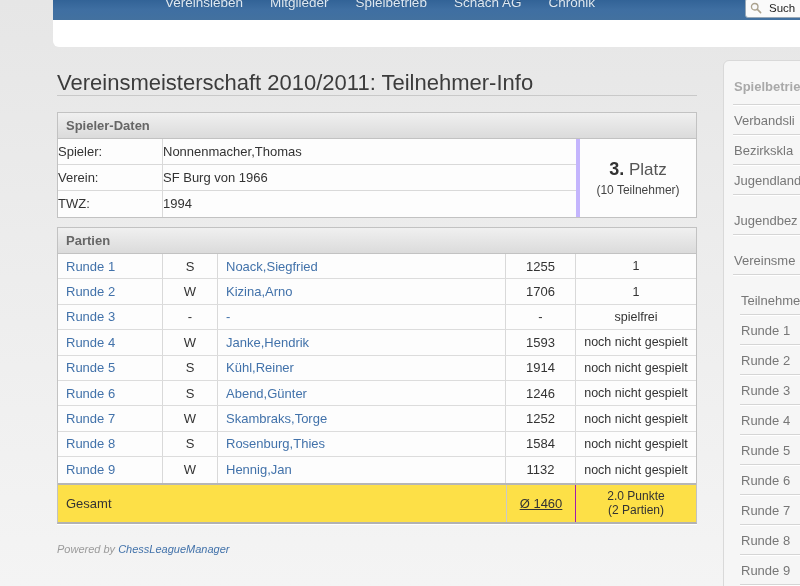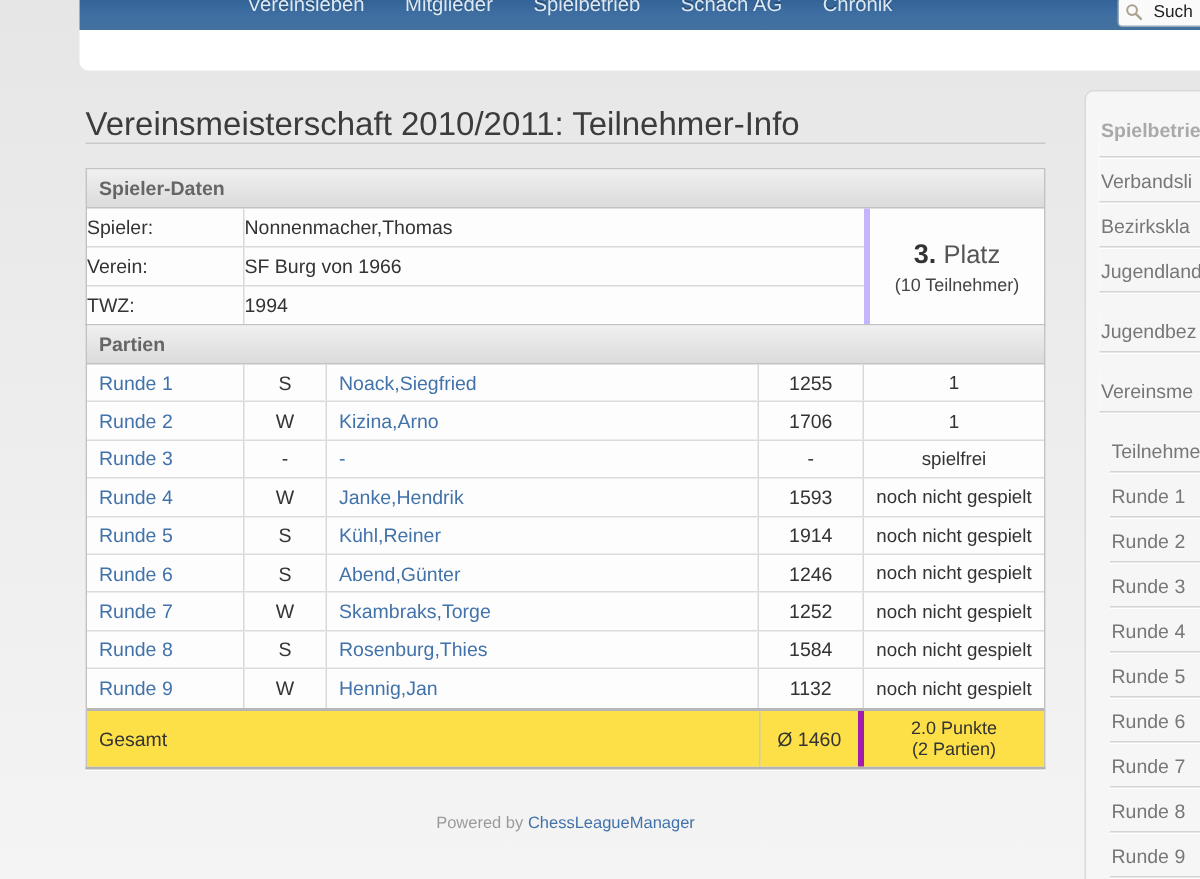--- a/index.html
+++ b/index.html
@@ -28,37 +28,37 @@
   .player-card{top:112px;}
   .player-grid{display:grid;grid-template-columns:105px 413px 120px;}
   .p-rank{grid-column:3;grid-row:1/4;display:flex;flex-direction:column;justify-content:center;align-items:center;border-left:4px solid #c4b5fd;}
   .p-label,.p-value{height:26px;line-height:26px;font-size:13px;padding-left:0;box-sizing:border-box;border-bottom:1px solid #d9d9d9;}
   .p-label{border-right:1px solid #d9d9d9;}
   .row-last{border-bottom:none;}
   .rank-line{font-size:17px;color:#555;}
   .rank-num{font-weight:bold;color:#333;font-size:18px;}
   .rank-sub{font-size:12px;color:#444;margin-top:3px;}
   
-  .games-card{top:216px;border-bottom:2px solid #b2b2b2;box-shadow:0 1px 0 #fff;}
+  .games-card{top:227px;border-bottom:2px solid #b2b2b2;box-shadow:0 1px 0 #fff;}
   .g-row{display:grid;grid-template-columns:105px 55px 288px 70px 120px;height:25.4px;border-bottom:1px solid #dcdcdc;box-sizing:border-box;font-size:13px;}
   .games-rows .g-row:last-child{border-bottom:none;}
   .g-cell{height:100%;display:flex;align-items:center;box-sizing:border-box;}
   .vb{border-right:1px solid #d9d9d9;}
   .g-round{padding-left:8px;color:#4272aa;text-decoration:none;cursor:pointer;}
   .g-color{justify-content:center;}
   .g-opp{padding-left:8px;color:#4272aa;text-decoration:none;cursor:pointer;}
   .g-rating{justify-content:center;}
   .g-result{justify-content:center;font-size:12.5px;}
   .g-footer{display:grid;grid-template-columns:448px 70px 120px;height:37px;background:#fde047;border-top:2px solid #b6b6b6;font-size:13px;}
   .gf-cell{height:100%;display:flex;align-items:center;box-sizing:border-box;}
   .gf-label{padding-left:8px;}
-  .gf-avg{justify-content:center;border-left:1px solid #c9c9c9;border-right:4px solid #a21caf;}
+  .gf-avg{justify-content:center;border-left:1px solid #c9c9c9;border-right:1px solid #a21caf;text-decoration:underline;}
   .gf-points{flex-direction:column;justify-content:center;font-size:12px;line-height:14px;text-align:center;}
   
-  .powered{position:absolute;left:57px;top:543px;width:640px;text-align:center;font-size:11px;color:#9b9b9b;}
+  .powered{position:absolute;left:57px;top:543px;width:640px;text-align:left;font-size:11px;color:#9b9b9b;font-style:italic;}
   .powered a{color:#4272aa;text-decoration:none;cursor:pointer;}
   
   .sidebar{position:absolute;left:723px;top:60px;width:110px;height:560px;background:#f6f6f6;
     border:1px solid #d9d9d9;border-radius:6px 0 0 0;box-sizing:border-box;padding:16px 0 0 9px;overflow:hidden;}
   .sb-header{font-size:13px;font-weight:bold;color:#a9a9a9;padding:2px 0 10px 1px;border-bottom:1px solid #d5d5d5;box-shadow:0 1px 0 #fff;white-space:nowrap;}
   .sb-list{list-style:none;margin:0;padding:0;}
   .sb-item{font-size:13px;color:#777;padding:8px 0 6px 1px;border-bottom:1px solid #d5d5d5;box-shadow:0 1px 0 #fff;cursor:pointer;white-space:nowrap;}
   .sb-item.indent{margin-left:7px;}
   .sb-item.gap{margin-top:10px;}
 </style>

